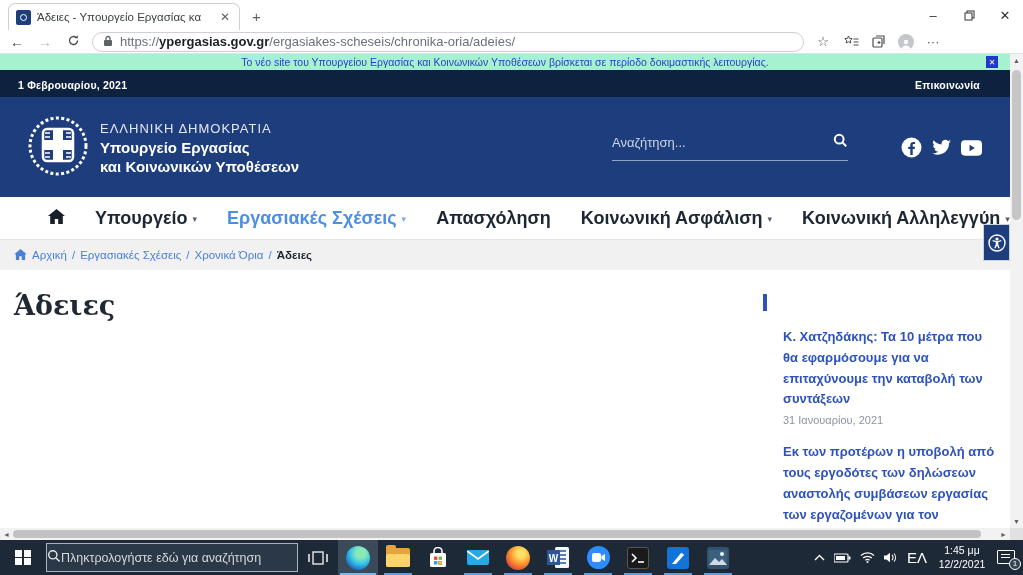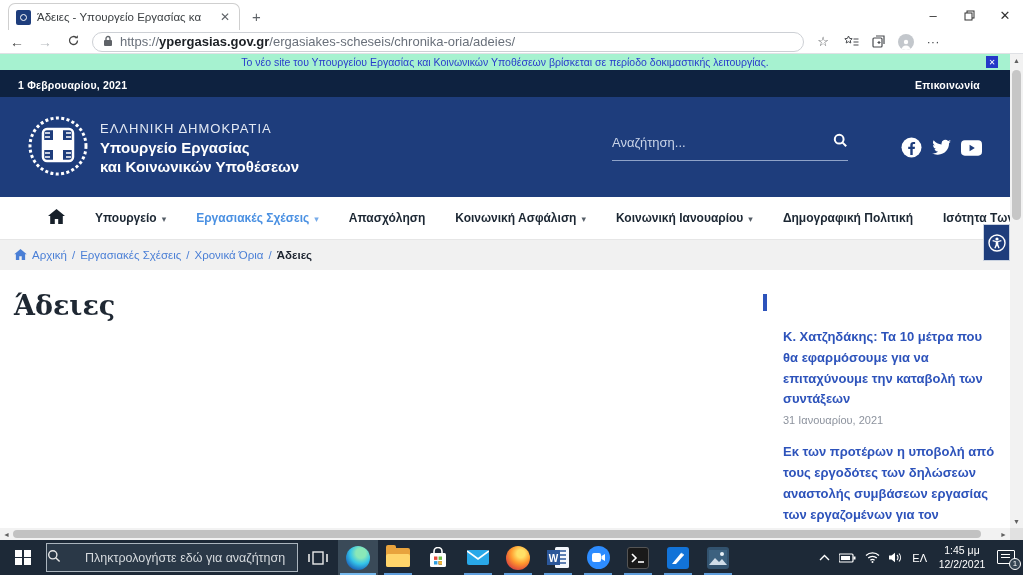--- a/index.html
+++ b/index.html
@@ -53,21 +53,21 @@
   .hdr-search { position:absolute; left:612px; top:36px; width:236px; border-bottom:1px solid #8fa3c8;
                 display:flex; align-items:center; padding-bottom:8px; }
   .hdr-search input { flex:1; background:transparent; border:none; outline:none; color:#c9d4e8;
                       font-size:13px; font-family:inherit; }
   .hdr-search input::placeholder { color:#c9d4e8; }
   .socials { position:absolute; right:28px; top:40px; display:flex; gap:9px; }
   .soc { width:21px; height:21px; display:flex; align-items:center; justify-content:center; }
 
   .site-nav { height:43px; background:#fff; border-bottom:1px solid #e6e6e6;
               display:flex; align-items:center; padding-left:48px; gap:30px; }
-  .nav-item { font-size:12px; font-weight:bold; color:#1c2733; display:flex; align-items:center; gap:5px; white-space:nowrap; }
+  .nav-item { font-size:18px; font-weight:bold; color:#1c2733; display:flex; align-items:center; gap:5px; white-space:nowrap; }
   .nav-item.active { color:#4a90e2; }
   .dd:after { content:"▾"; font-size:9px; opacity:.75; position:relative; top:1px; }
 
   .breadcrumb { height:30px; background:#f1f1f1; display:flex; align-items:center; padding-left:14px;
                 gap:5px; font-size:11.5px; }
   .bc-link { color:#4a7fd6; }
   .bc-sep { color:#4a7fd6; }
   .bc-current { color:#1d2430; font-weight:bold; }
 
   .content { position:relative; height:258px; background:#fff; overflow:hidden; }
@@ -94,31 +94,31 @@
   .h-thumb { position:absolute; top:2px; bottom:2px; left:13px; width:968px; background:#c2c2c2; border-radius:5px; }
   .sb-corner { position:absolute; right:0; bottom:35px; width:13px; height:12px; background:#e1e1e1; }
 
   
   .taskbar { position:absolute; left:0; right:0; bottom:0; height:35px; background:#1d2937;
              display:flex; align-items:stretch; color:#fff; }
   .start-btn { width:46px; display:flex; align-items:center; justify-content:center; }
   .win-logo { display:grid; grid-template-columns:7px 7px; grid-template-rows:7px 7px; gap:1.5px; }
   .win-logo i { background:#fdfdfd; }
   .tb-search { width:252px; margin:3px 0; background:#2a3847; border:1px solid #aab4bd;
-               display:flex; align-items:center; gap:24px; padding:0 0; }
+               display:flex; align-items:center; gap:0; padding:0 0; }
   .tb-search input { flex:1; background:transparent; border:none; outline:none; color:#d5d9dd;
                      font-size:12.5px; font-family:inherit; }
   .tb-search input::placeholder { color:#d5d9dd; }
   .task-btn { width:40px; display:flex; align-items:center; justify-content:center; position:relative; }
   .task-btn.running:after { content:""; position:absolute; bottom:0; left:6px; right:6px; height:2px; background:#5f9edc; }
   .task-btn.active { background:#3a4a58; }
   .task-btn.active:after { content:""; position:absolute; bottom:0; left:2px; right:2px; height:2px; background:#76b9ed; }
   .tray { margin-left:auto; display:flex; align-items:center; gap:9px; padding-right:6px; }
   .tray-ico { display:flex; align-items:center; justify-content:center; color:#fff; }
-  .tray-lang { font-size:11px; }
+  .tray-lang { font-size:15px; }
   .tray-clock { font-size:10.5px; text-align:center; line-height:1.25; min-width:52px; }
   .notif { position:relative; width:20px; height:16px; }
   .notif .sq { position:absolute; inset:0 2px 2px 0; border:1.4px solid #fff; border-radius:1px; }
   .notif .ln { position:absolute; left:4px; right:7px; height:1.4px; background:#fff; }
   .badge { position:absolute; right:-4px; bottom:-4px; width:12px; height:12px; border-radius:50%;
            background:#344453; border:1px solid #fff; color:#fff; font-size:8px;
            display:flex; align-items:center; justify-content:center; }
 
   
   .icon-sq { width:22px; height:22px; border-radius:3px; display:flex; align-items:center; justify-content:center; }
@@ -269,21 +269,21 @@
       <div class="nav-item dd active">
           <span>Εργασιακές Σχέσεις</span>
         </div>
       <div class="nav-item">
           <span>Απασχόληση</span>
         </div>
       <div class="nav-item dd">
           <span>Κοινωνική Ασφάλιση</span>
         </div>
       <div class="nav-item dd">
-          <span>Κοινωνική Ιανουαρίου</span>
+          <span>Κοινωνική Αλληλεγγύη</span>
         </div>
       <div class="nav-item">
           <span>Δημογραφική Πολιτική</span>
         </div>
       <div class="nav-item dd">
           <span>Ισότητα Των Φύλων</span>
         </div>
     </div>
 
     <div class="breadcrumb">

